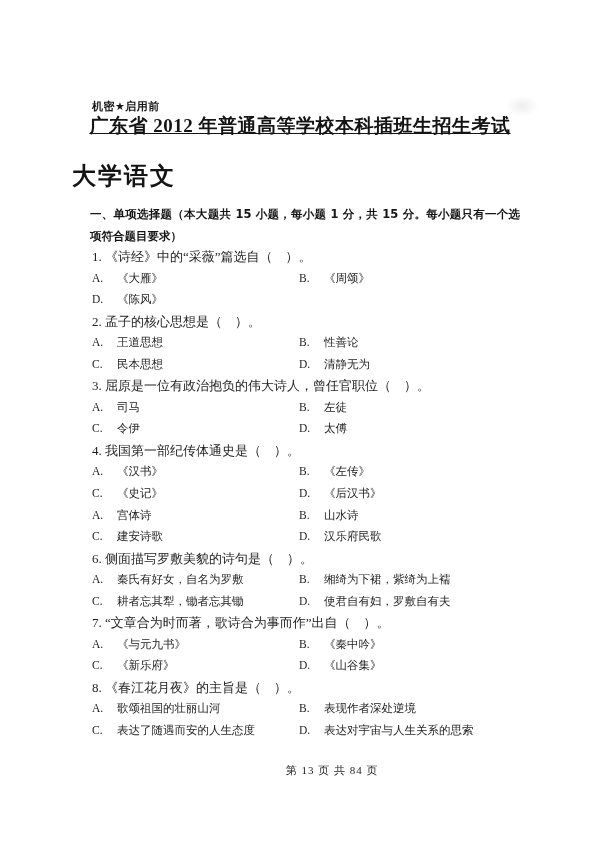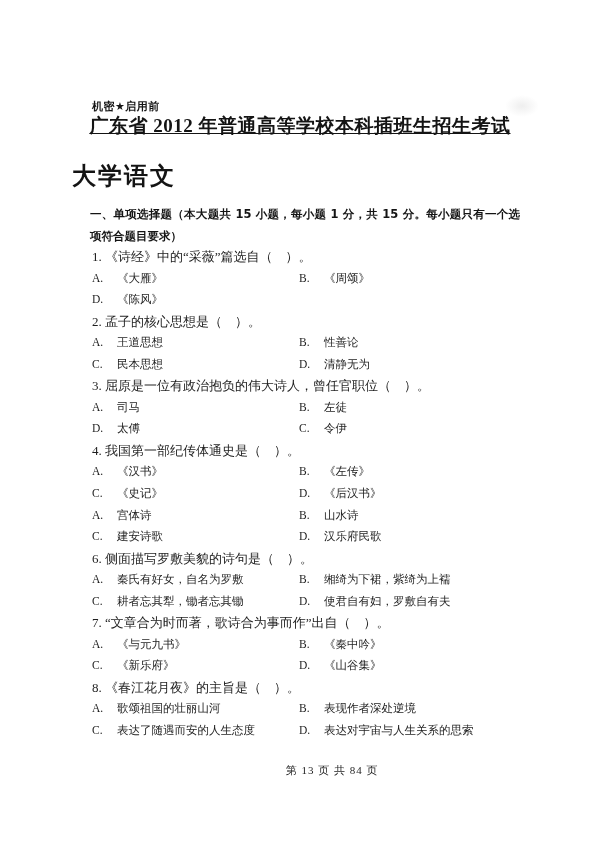--- a/index.html
+++ b/index.html
@@ -141,22 +141,22 @@
           <div class="option"><span class="opt-label">B.</span><span class="opt-text">性善论</span></div>
           <div class="option"><span class="opt-label">C.</span><span class="opt-text">民本思想</span></div>
           <div class="option"><span class="opt-label">D.</span><span class="opt-text">清静无为</span></div>
         </div>
       </div>
       <div class="question">
         <div class="stem">3. 屈原是一位有政治抱负的伟大诗人，曾任官职位（　）。</div>
         <div class="options">
           <div class="option"><span class="opt-label">A.</span><span class="opt-text">司马</span></div>
           <div class="option"><span class="opt-label">B.</span><span class="opt-text">左徒</span></div>
+          <div class="option"><span class="opt-label">C.</span><span class="opt-text">令伊</span></div>
           <div class="option"><span class="opt-label">D.</span><span class="opt-text">太傅</span></div>
-          <div class="option"><span class="opt-label">C.</span><span class="opt-text">令伊</span></div>
         </div>
       </div>
       <div class="question">
         <div class="stem">4. 我国第一部纪传体通史是（　）。</div>
         <div class="options">
           <div class="option"><span class="opt-label">A.</span><span class="opt-text">《汉书》</span></div>
           <div class="option"><span class="opt-label">B.</span><span class="opt-text">《左传》</span></div>
           <div class="option"><span class="opt-label">C.</span><span class="opt-text">《史记》</span></div>
           <div class="option"><span class="opt-label">D.</span><span class="opt-text">《后汉书》</span></div>
         </div>

